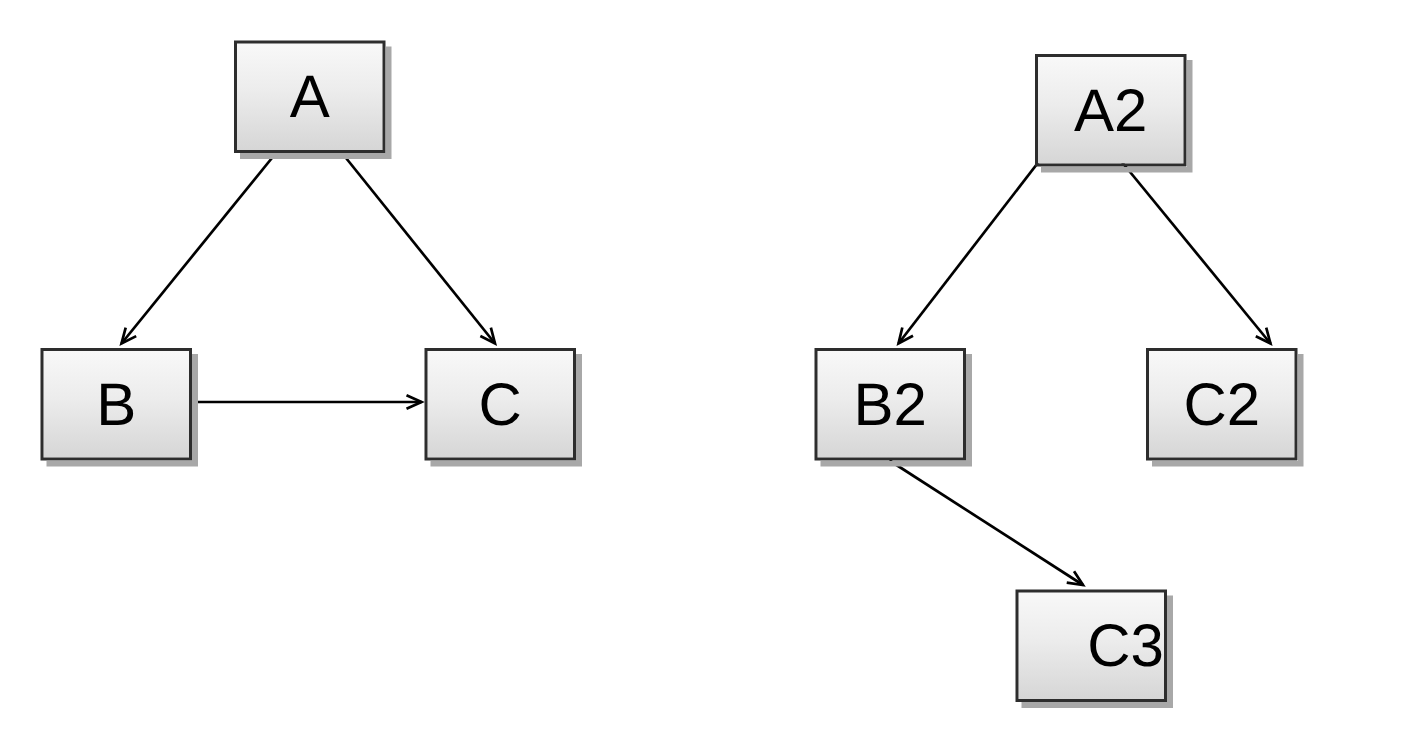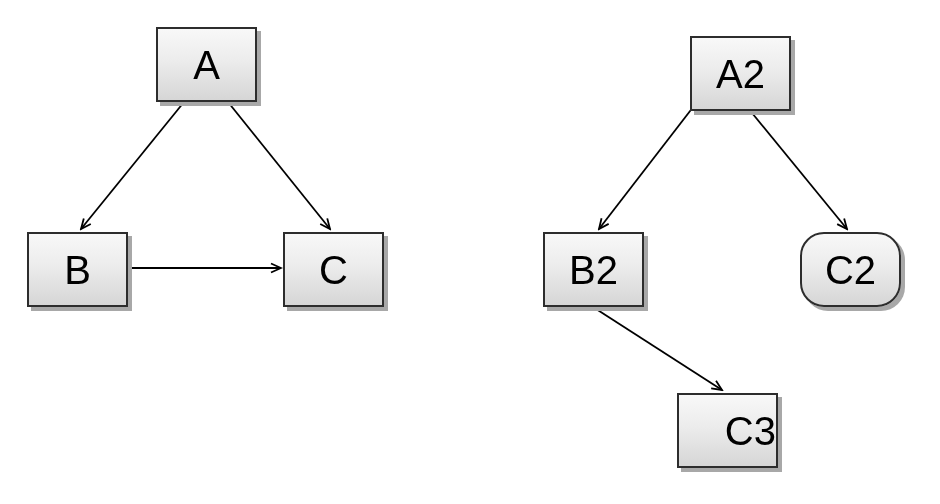--- a/index.html
+++ b/index.html
@@ -75,20 +75,20 @@
   <div class="node" style="left:283px; top:232px;">
     <span class="node-label">C</span>
   </div>
 
   <div class="node" style="left:670px; top:36px;margin-left:20px;">
     <span class="node-label">A2</span>
   </div>
   <div class="node" style="left:543px; top:232px;">
     <span class="node-label">B2</span>
   </div>
-  <div class="node" style="left:800px; top:232px;border-radius:24px;">
+  <div class="node" style="left:764px; top:232px;">
     <span class="node-label">C2</span>
   </div>
   <div class="node" style="left:677px; top:393px;justify-content:flex-end;">
     <span class="node-label">C3</span>
   </div>
 
 </div>
 
 </body></html>

